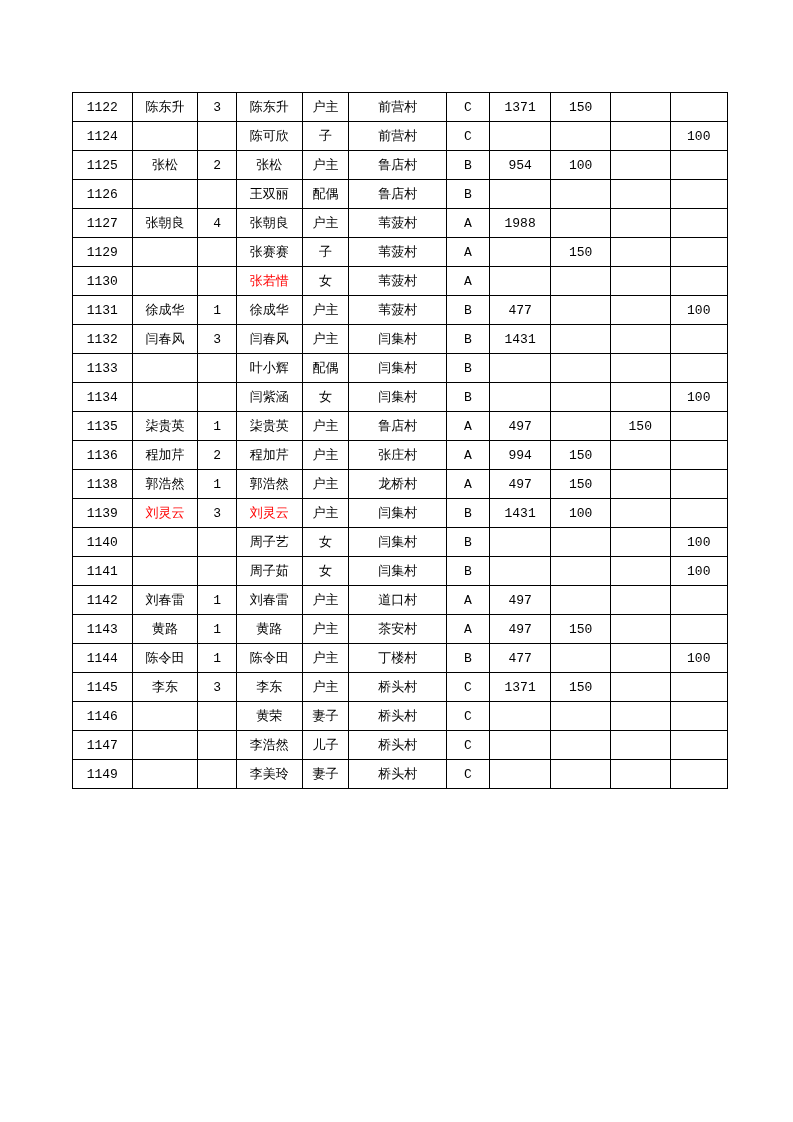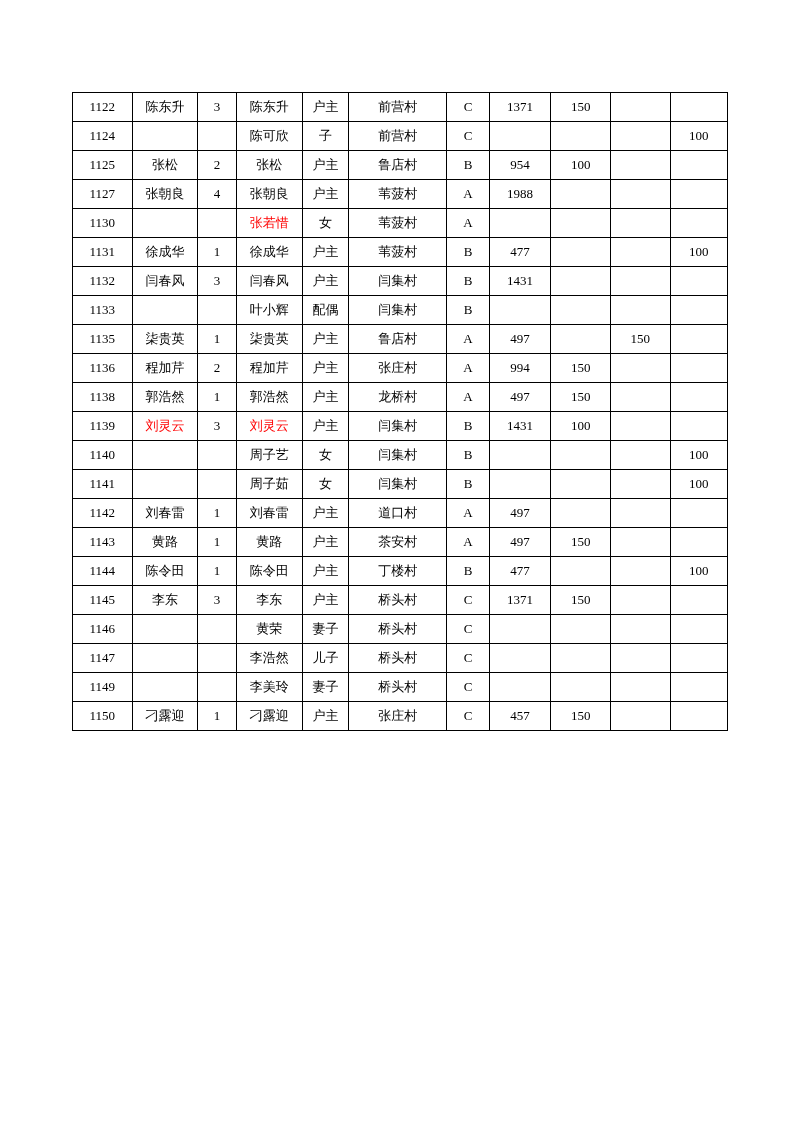--- a/index.html
+++ b/index.html
@@ -18,20 +18,21 @@
     width: 793px;
     height: 1122px;
     box-sizing: border-box;
     padding: 92px 65px 0 72px;
   }
   table.roster {
     border-collapse: collapse;
     table-layout: fixed;
     width: 656px;
     font-size: 13px;
+    font-family: Liberation Mono, monospace;
   }
   table.roster td {
     border: 1px solid #000000;
     height: 28px;
     padding: 0 2px;
     text-align: center;
     vertical-align: middle;
     white-space: nowrap;
     overflow: hidden;
   }
@@ -102,33 +103,59 @@
           <td>张松</td>
           <td>户主</td>
           <td>鲁店村</td>
           <td>B</td>
           <td>954</td>
           <td>100</td>
           <td></td>
           <td></td>
         </tr>
         <tr>
+          <td>1126</td>
+          <td></td>
+          <td></td>
+          <td>王双丽</td>
+          <td>配偶</td>
+          <td>鲁店村</td>
+          <td>B</td>
+          <td></td>
+          <td></td>
+          <td></td>
+          <td></td>
+        </tr>
+        <tr>
           <td>1127</td>
           <td>张朝良</td>
           <td>4</td>
           <td>张朝良</td>
           <td>户主</td>
           <td>苇菠村</td>
           <td>A</td>
           <td>1988</td>
           <td></td>
           <td></td>
           <td></td>
         </tr>
         <tr>
+          <td>1129</td>
+          <td></td>
+          <td></td>
+          <td>张赛赛</td>
+          <td>子</td>
+          <td>苇菠村</td>
+          <td>A</td>
+          <td></td>
+          <td>150</td>
+          <td></td>
+          <td></td>
+        </tr>
+        <tr>
           <td>1130</td>
           <td class="red"></td>
           <td></td>
           <td class="red">张若惜</td>
           <td>女</td>
           <td>苇菠村</td>
           <td>A</td>
           <td></td>
           <td></td>
           <td></td>
@@ -167,20 +194,33 @@
           <td>叶小辉</td>
           <td>配偶</td>
           <td>闫集村</td>
           <td>B</td>
           <td></td>
           <td></td>
           <td></td>
           <td></td>
         </tr>
         <tr>
+          <td>1134</td>
+          <td></td>
+          <td></td>
+          <td>闫紫涵</td>
+          <td>女</td>
+          <td>闫集村</td>
+          <td>B</td>
+          <td></td>
+          <td></td>
+          <td></td>
+          <td>100</td>
+        </tr>
+        <tr>
           <td>1135</td>
           <td>柒贵英</td>
           <td>1</td>
           <td>柒贵英</td>
           <td>户主</td>
           <td>鲁店村</td>
           <td>A</td>
           <td>497</td>
           <td></td>
           <td>150</td>
@@ -332,31 +372,18 @@
         <tr>
           <td>1149</td>
           <td></td>
           <td></td>
           <td>李美玲</td>
           <td>妻子</td>
           <td>桥头村</td>
           <td>C</td>
           <td></td>
           <td></td>
-          <td></td>
-          <td></td>
-        </tr>
-        <tr>
-          <td>1150</td>
-          <td>刁露迎</td>
-          <td>1</td>
-          <td>刁露迎</td>
-          <td>户主</td>
-          <td>张庄村</td>
-          <td>C</td>
-          <td>457</td>
-          <td>150</td>
           <td></td>
           <td></td>
         </tr>
       </tbody>
   </table>
 </div>
 
 </body></html>

